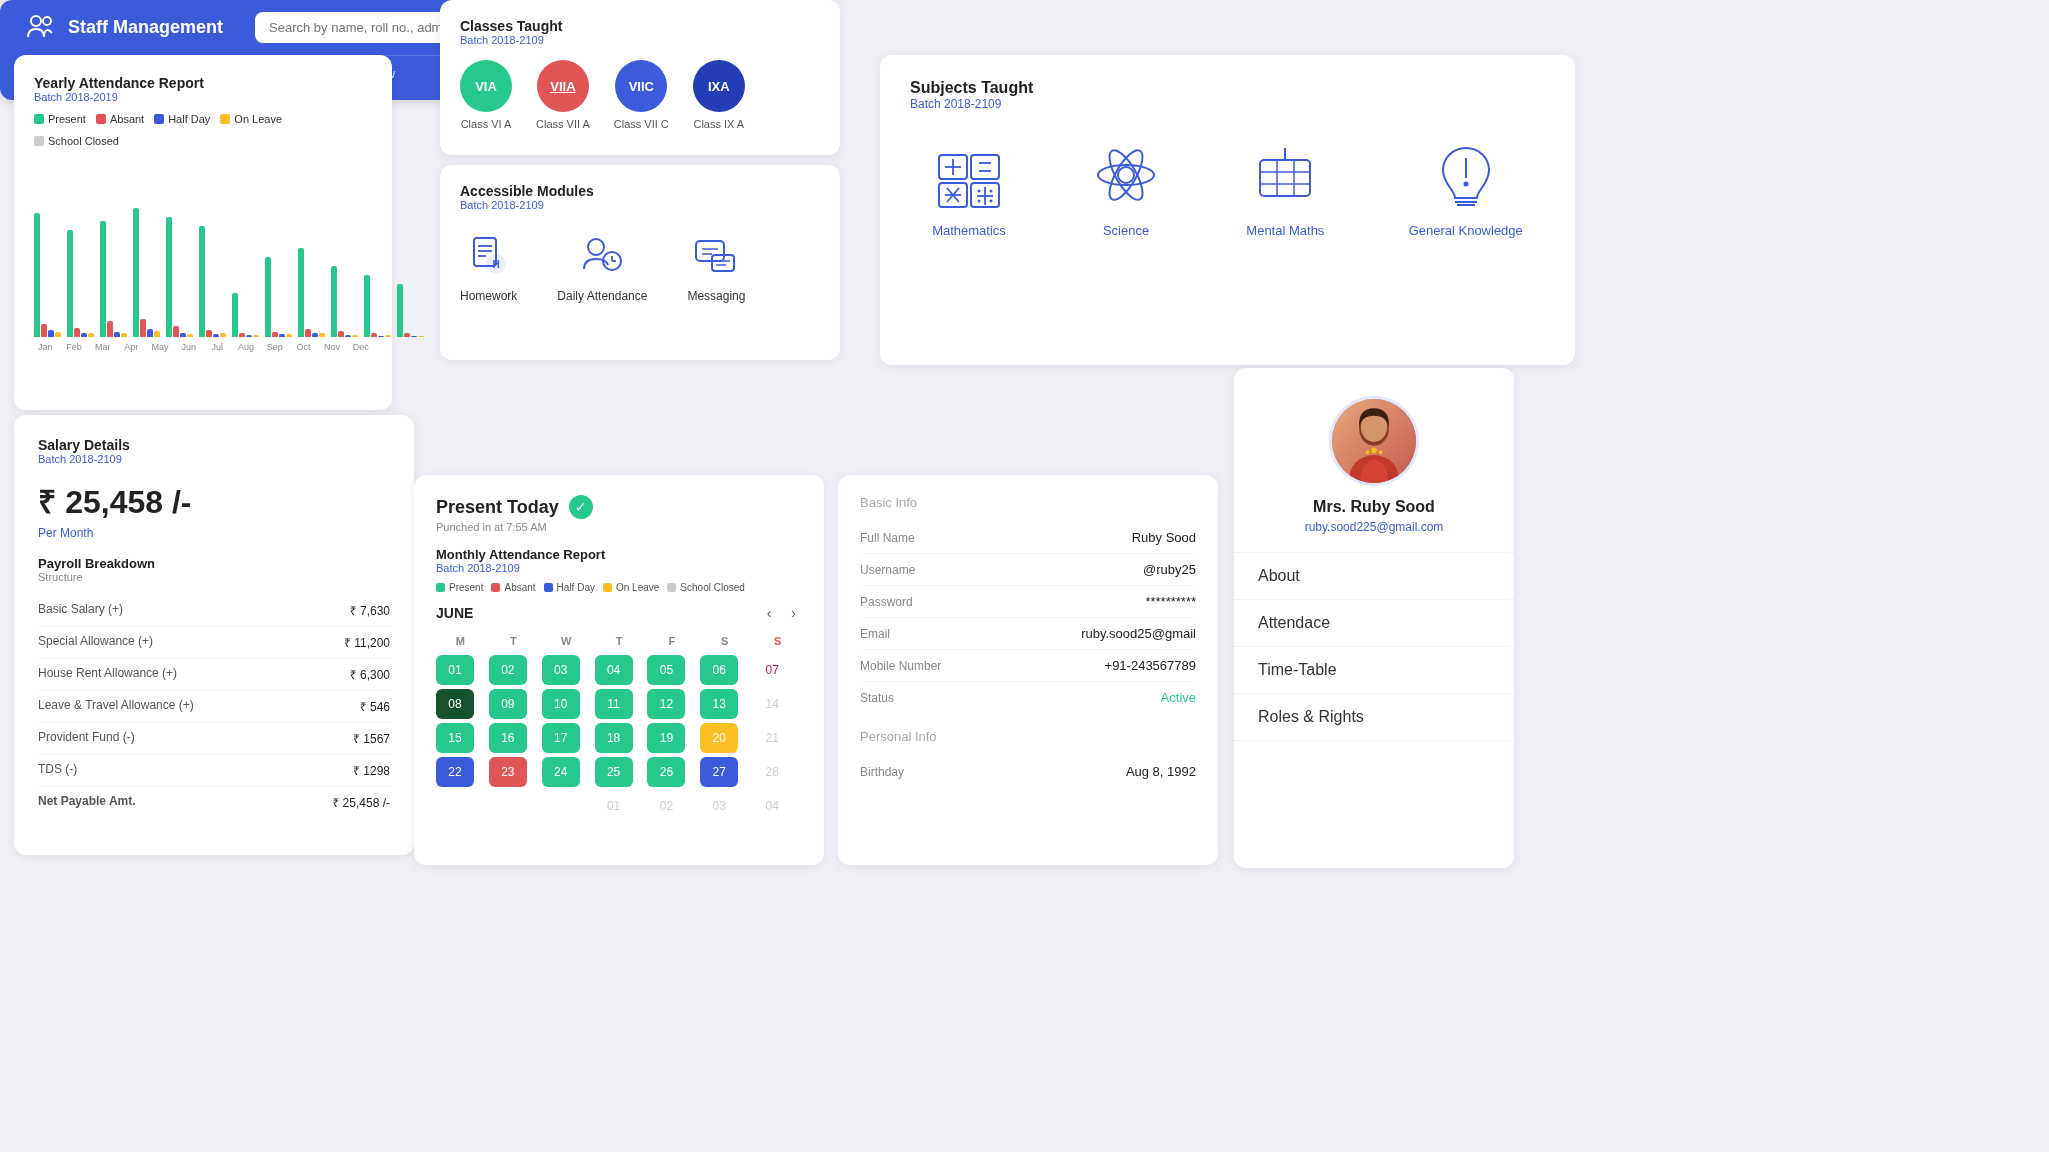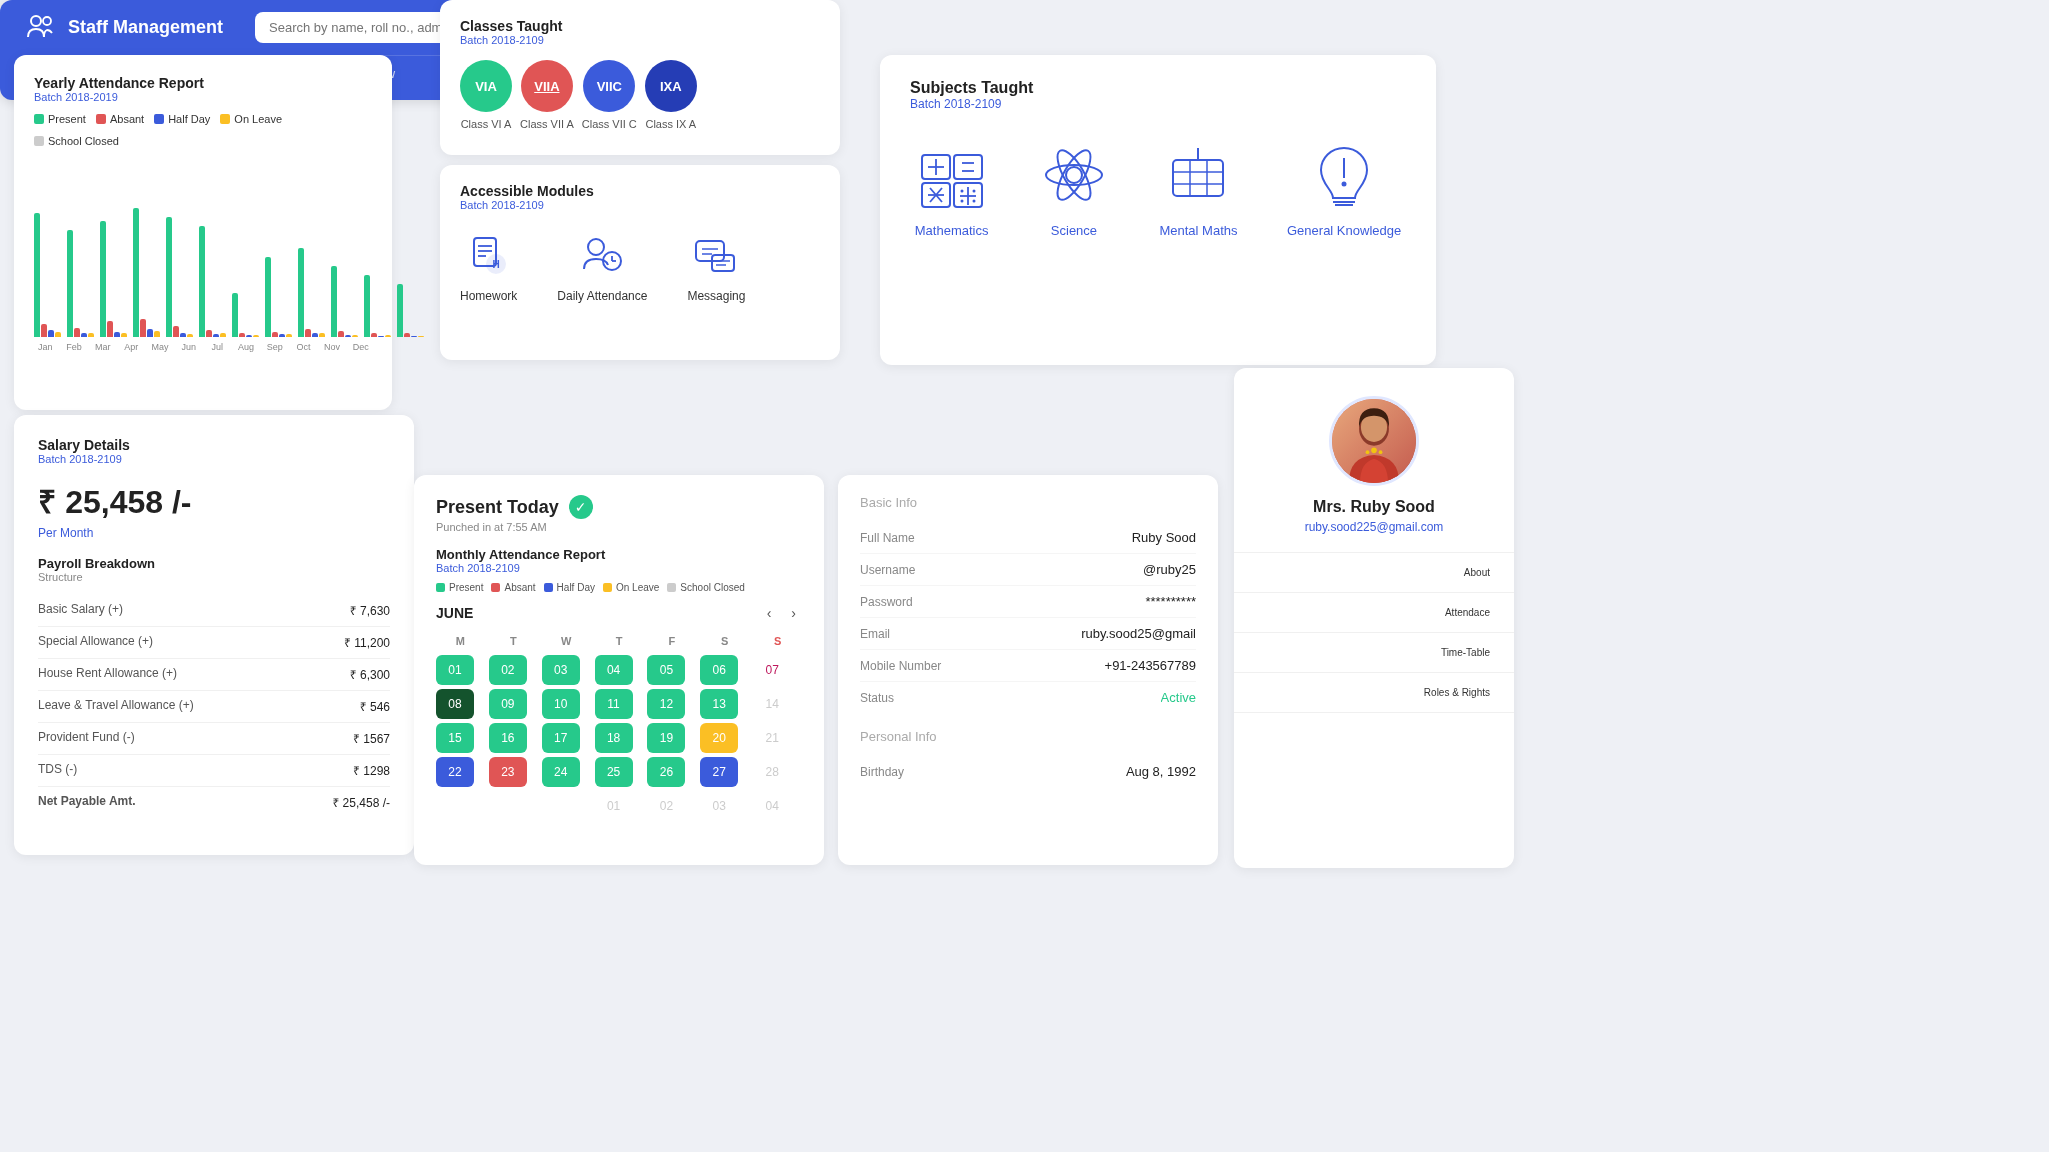--- a/index.html
+++ b/index.html
@@ -39,21 +39,21 @@
     .chart-label { flex: 1; text-align: center; font-size: 9px; color: #888; }
 
     
     #card-classes {
       left: 440px; top: 0px;
       width: 400px; height: 155px;
       padding: 18px 20px;
     }
     #card-classes .card-title { font-size: 14px; font-weight: 700; color: #222; }
     #card-classes .card-sub { font-size: 11px; color: #3b5bdb; margin-bottom: 14px; }
-    .class-circles { display: flex; gap: 8px; align-items: center; }
+    .class-circles { display: flex; gap: 24px; align-items: center; }
     .class-circle-wrap { display: flex; flex-direction: column; align-items: center; gap: 6px; }
     .class-circle {
       width: 52px; height: 52px; border-radius: 50%;
       display: flex; align-items: center; justify-content: center;
       font-weight: 700; font-size: 13px; color: #fff;
     }
     .class-circle.green { background: #26c98b; }
     .class-circle.red { background: #e05555; text-decoration: underline; }
     .class-circle.blue { background: #3b5bdb; }
     .class-circle.darkblue { background: #253db5; }
@@ -68,21 +68,21 @@
     #card-modules .card-title { font-size: 14px; font-weight: 700; color: #222; }
     #card-modules .card-sub { font-size: 11px; color: #3b5bdb; margin-bottom: 18px; }
     .modules-row { display: flex; gap: 40px; align-items: center; }
     .module-item { display: flex; flex-direction: column; align-items: center; gap: 8px; }
     .module-icon { width: 52px; height: 52px; display: flex; align-items: center; justify-content: center; }
     .module-label { font-size: 12px; color: #333; font-weight: 500; text-align: center; }
 
     
     #card-subjects {
       left: 880px; top: 55px;
-      width: 556px; height: 310px;
+      width: 695px; height: 310px;
       padding: 24px 30px;
     }
     #card-subjects .card-title { font-size: 16px; font-weight: 700; color: #222; }
     #card-subjects .card-sub { font-size: 12px; color: #3b5bdb; margin-bottom: 28px; }
     .subjects-row { display: flex; gap: 40px; align-items: center; justify-content: space-around; }
     .subject-item { display: flex; flex-direction: column; align-items: center; gap: 12px; }
     .subject-icon { width: 72px; height: 72px; display: flex; align-items: center; justify-content: center; }
     .subject-label { font-size: 13px; color: #3b5bdb; font-weight: 500; }
 
     
@@ -194,25 +194,24 @@
       width: 100%; height: 100%;
       background: linear-gradient(135deg, #e07c6a 0%, #c45a4e 40%, #8b3a3a 100%);
       display: flex; align-items: center; justify-content: center;
       font-size: 32px;
     }
     .profile-name { font-size: 16px; font-weight: 700; color: #222; text-align: center; }
     .profile-email { font-size: 12px; color: #3b5bdb; margin-top: 4px; }
     .profile-nav { display: flex; flex-direction: column; }
     .profile-nav-item {
       padding: 14px 24px;
-      font-size: 10px;
+      font-size: 16px;
       color: #333;
       border-bottom: 1px solid #f0f0f0;
       cursor: pointer;
-      text-align: right;
     }
 
     
     svg { display: block; }
   </style>
 </head>
 <body>
 
 <div class="card" id="card-yearly">
   <div class="card-title">Yearly Attendance Report</div>

